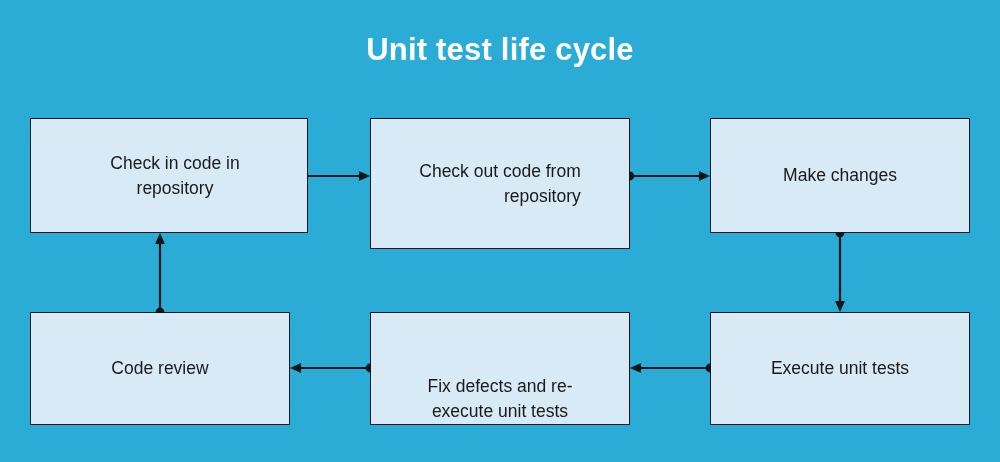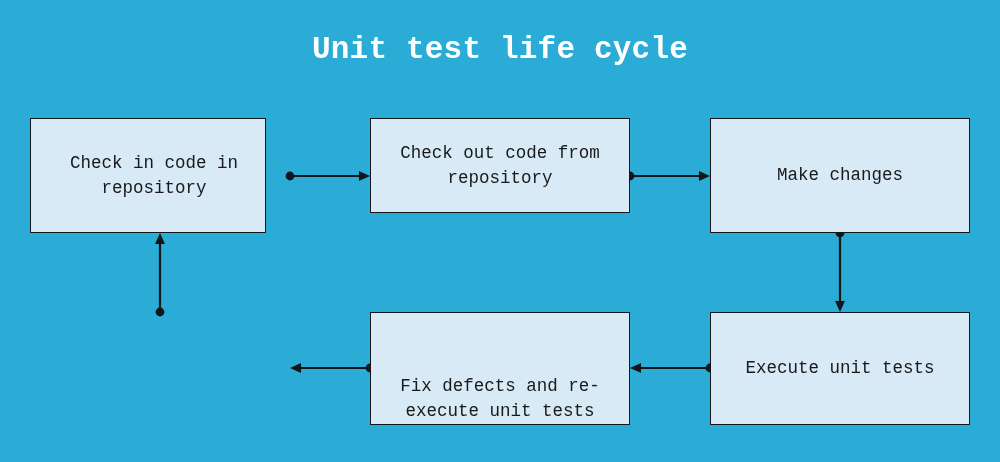--- a/index.html
+++ b/index.html
@@ -10,21 +10,20 @@
     width: 1000px;
     height: 462px;
     overflow: hidden;
     font-family: "Liberation Sans", sans-serif;
   }
   #canvas {
     position: relative;
     width: 1000px;
     height: 462px;
     background: #2BACD6;
-    font-family: Liberation Mono, monospace;
   }
   #title {
     position: absolute;
     left: 0;
     top: 31px;
     width: 1000px;
     text-align: center;
     color: #FFFFFF;
     font-size: 31px;
     font-weight: bold;
@@ -42,22 +41,22 @@
     text-align: center;
   }
   .node-label {
     color: #1A1A1A;
     font-size: 17.5px;
     line-height: 25px;
     padding: 0 14px;
     white-space: pre-line;
   }
   
-  #node-checkin   { left: 30px;  top: 118px; width: 236px; height: 115px; padding-left: 12px; }
-  #node-checkout  { left: 370px; top: 118px; width: 260px; height: 95px; }
+  #node-checkin   { left: 30px;  top: 118px; width: 278px; height: 115px; padding-left: 12px; }
+  #node-checkout  { left: 370px; top: 118px; width: 260px; height: 131px; text-align: right; }
   #node-changes   { left: 710px; top: 118px; width: 260px; height: 115px; justify-content: center; }
   
   #node-review    { left: 30px;  top: 312px; width: 260px; height: 113px; }
   #node-fix       { left: 370px; top: 312px; width: 260px; height: 113px; align-items: flex-end; }
   #node-execute   { left: 710px; top: 312px; width: 260px; height: 113px; }
 
   #edges {
     position: absolute;
     left: 0;
     top: 0;
@@ -130,20 +129,23 @@
 
   <div class="node" id="node-checkout">
     <span class="node-label">Check out code from
 repository</span>
   </div>
 
   <div class="node" id="node-changes">
     <span class="node-label">Make changes</span>
   </div>
 
+  <div class="node" id="node-review">
+    <span class="node-label">Code review</span>
+  </div>
 
   <div class="node" id="node-fix">
     <span class="node-label">Fix defects and re-
 execute unit tests</span>
   </div>
 
   <div class="node" id="node-execute">
     <span class="node-label">Execute unit tests</span>
   </div>
 

